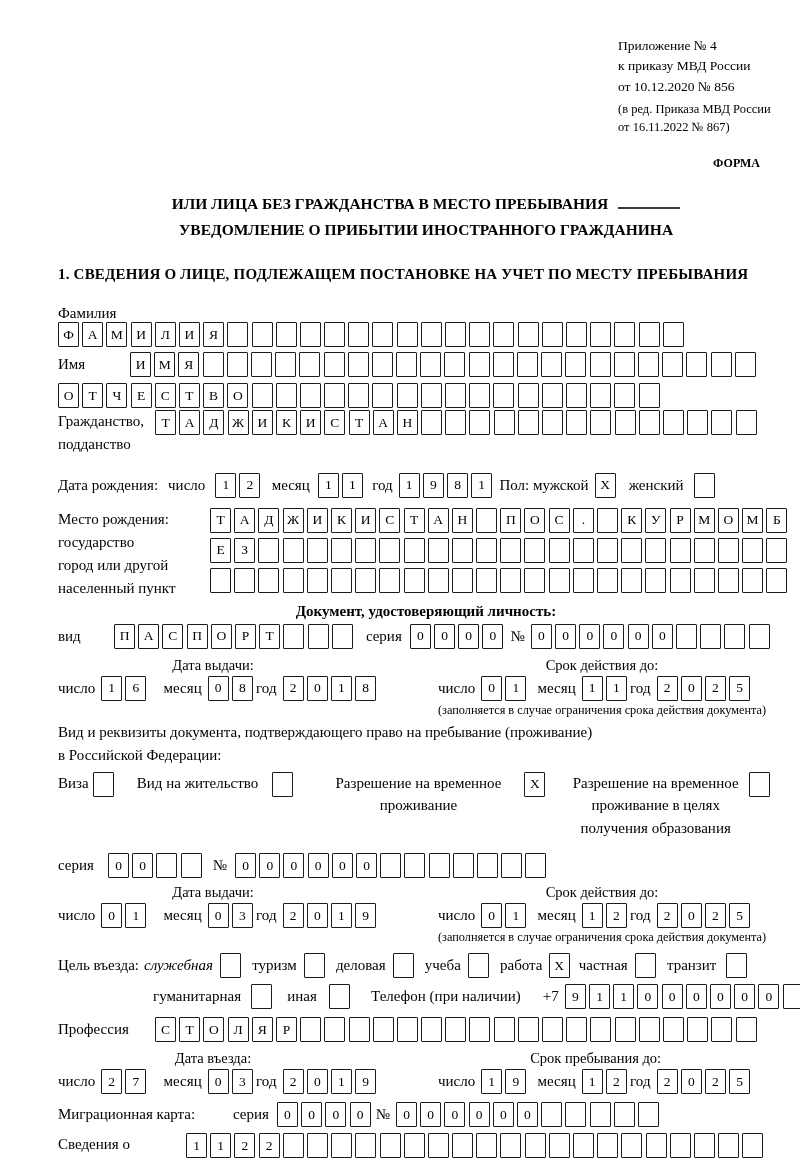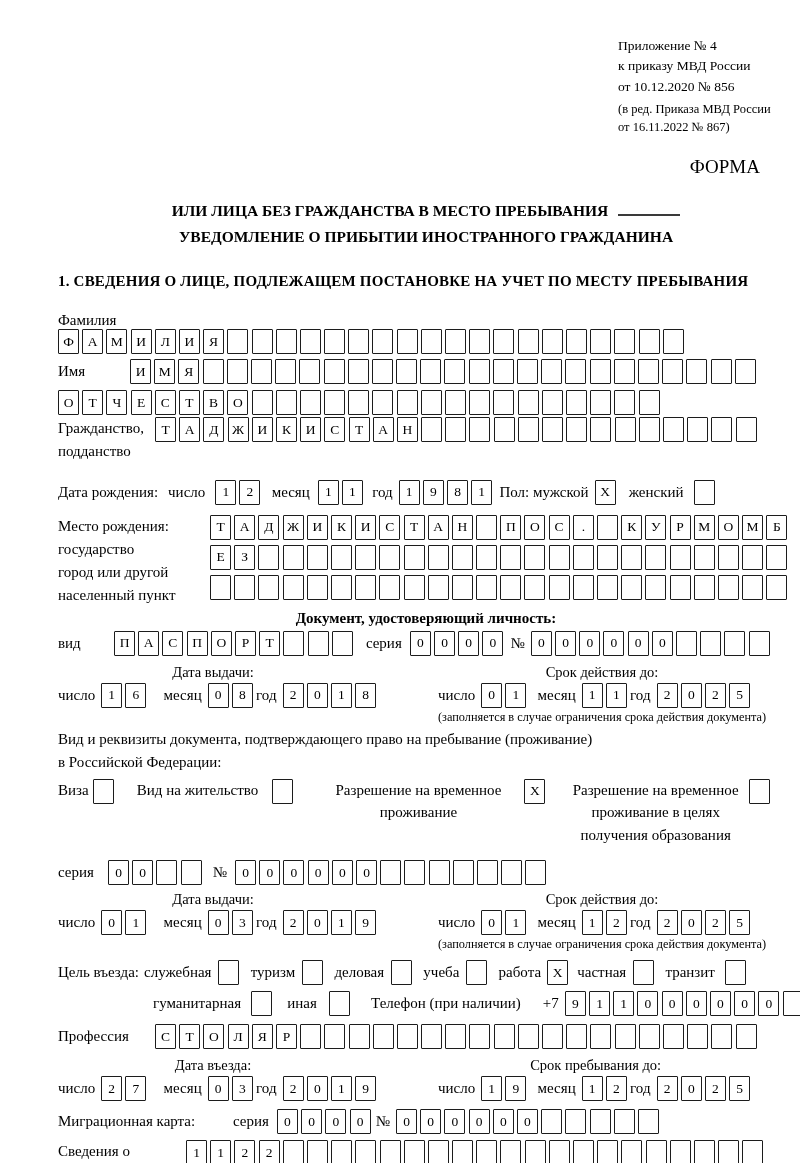--- a/index.html
+++ b/index.html
@@ -4,21 +4,21 @@
 <style>
   html,body{margin:0;padding:0;background:#fff;}
   body{
     width:800px;height:1163px;
     font-family:"Liberation Serif","DejaVu Serif",serif;
     color:#000;font-size:15px;position:relative;box-sizing:border-box;
     padding:36px 6px 0 58px;
   }
   .top-note{margin-left:560px;font-size:13.5px;line-height:1.5;}
   .top-note .sub{font-size:12.5px;line-height:1.45;margin-top:3px;}
-  .forma{margin-top:20px;text-align:right;padding-right:34px;font-weight:normal;font-size:19px;}
+  .forma{margin-top:20px;text-align:right;padding-right:34px;font-weight:bold;font-size:12px;}
   .title{margin-top:20px;text-align:center;font-weight:bold;font-size:15.5px;line-height:1.65;}
   .blank-line{display:inline-block;width:62px;border-bottom:2px solid #3a3a3a;height:14px;margin-left:10px;}
   .section-h{margin-top:24px;font-weight:bold;font-size:15px;letter-spacing:.2px;}
   .row{display:flex;align-items:flex-start;}
   .boxes{display:flex;flex:none;}
   .cell{
     flex:none;width:21px;height:25px;box-sizing:border-box;
     border:1.7px solid #1c1c1c;margin-right:3.2px;border-radius:1px;
     display:inline-flex;align-items:center;justify-content:center;
     font-size:13.5px;line-height:1;background:#fff;
@@ -481,21 +481,21 @@
           <span class="cell">2</span>
           <span class="cell">5</span>
         </span>
     </div>
     <div class="small-note">(заполняется в случае ограничения срока действия документа)</div>
   </div>
 </div>
 
 <div class="row mt8" style="align-items:center;">
   <span class="lbl">Цель въезда:</span>
-  <span class="lbl" style="margin-left:5px;">служебная</span>
+  <span class="lbl" style="margin-left:5px;font-style:italic;">служебная</span>
   <span class="boxes" style="margin:0 8px 0 7px;">
       <span class="cell"></span>
     </span>
   <span class="lbl">туризм</span>
   <span class="boxes" style="margin:0 8px 0 7px;">
       <span class="cell"></span>
     </span>
   <span class="lbl">деловая</span>
   <span class="boxes" style="margin:0 8px 0 7px;">
       <span class="cell"></span>

